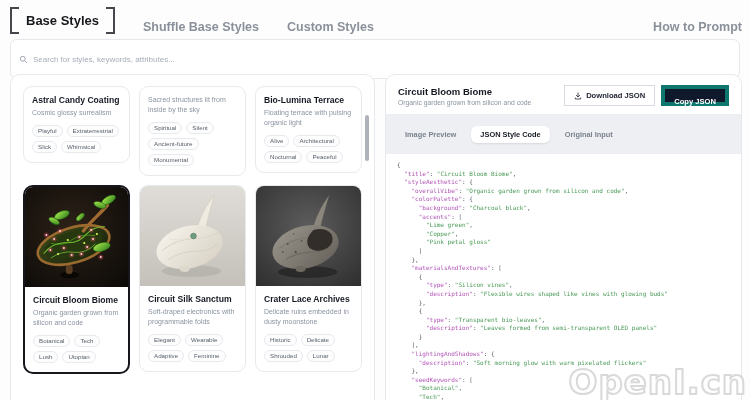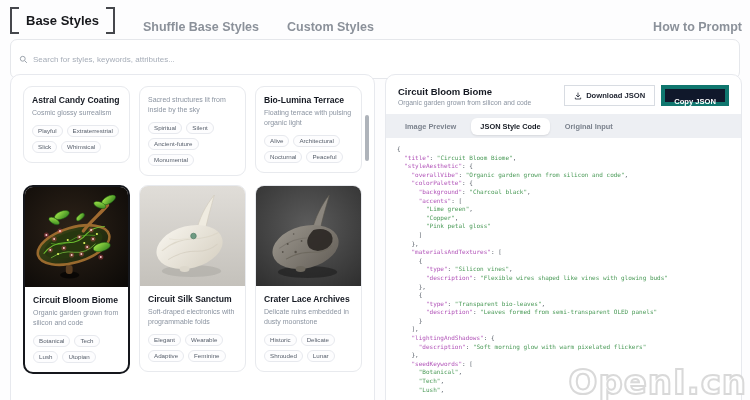--- a/index.html
+++ b/index.html
@@ -56,21 +56,21 @@
   
   .detail-head { display:flex; align-items:center; justify-content:space-between; padding:10px 12px 8px; }
   .detail-title { font-size:9.5px; font-weight:bold; color:#151922; }
   .detail-sub { font-size:6.8px; color:#8b94a1; margin-top:2px; }
   .head-btns { display:flex; gap:6px; }
   .btn { display:flex; align-items:center; gap:4px; height:21px; padding:4px 9px;
     border-radius:0; font-size:7.6px; font-weight:bold; cursor:pointer; }
   .btn-outline { border:1px solid #d8dce2; background:#fff; color:#222733; }
   .btn-dark { background:#10182b; color:#fff; border:4px solid #0f766e;flex-direction:column; }
 
-  .tabsbar { display:flex; align-items:center; gap:6px; background:#edeff3; height:24px; padding:0 10px; }
+  .tabsbar { display:flex; align-items:center; gap:6px; background:#edeff3; height:40px; padding:0 10px; }
   .tab { font-size:7.4px; font-weight:bold; color:#7b828d; padding:4px 9px; cursor:pointer; border-radius:6px; }
   .tab.active { background:#fff; color:#171b24; box-shadow:0 1px 2px rgba(20,24,33,.1); }
 
   .codewrap { padding:7px 0 0 11px; }
   pre.code { font-family:"DejaVu Sans Mono", monospace; font-size:6px; line-height:8.6px;
     color:#555c66; white-space:pre; }
   pre.code .jk { color:#b153b8; }
   pre.code .js { color:#4a9a57; }
 
   

